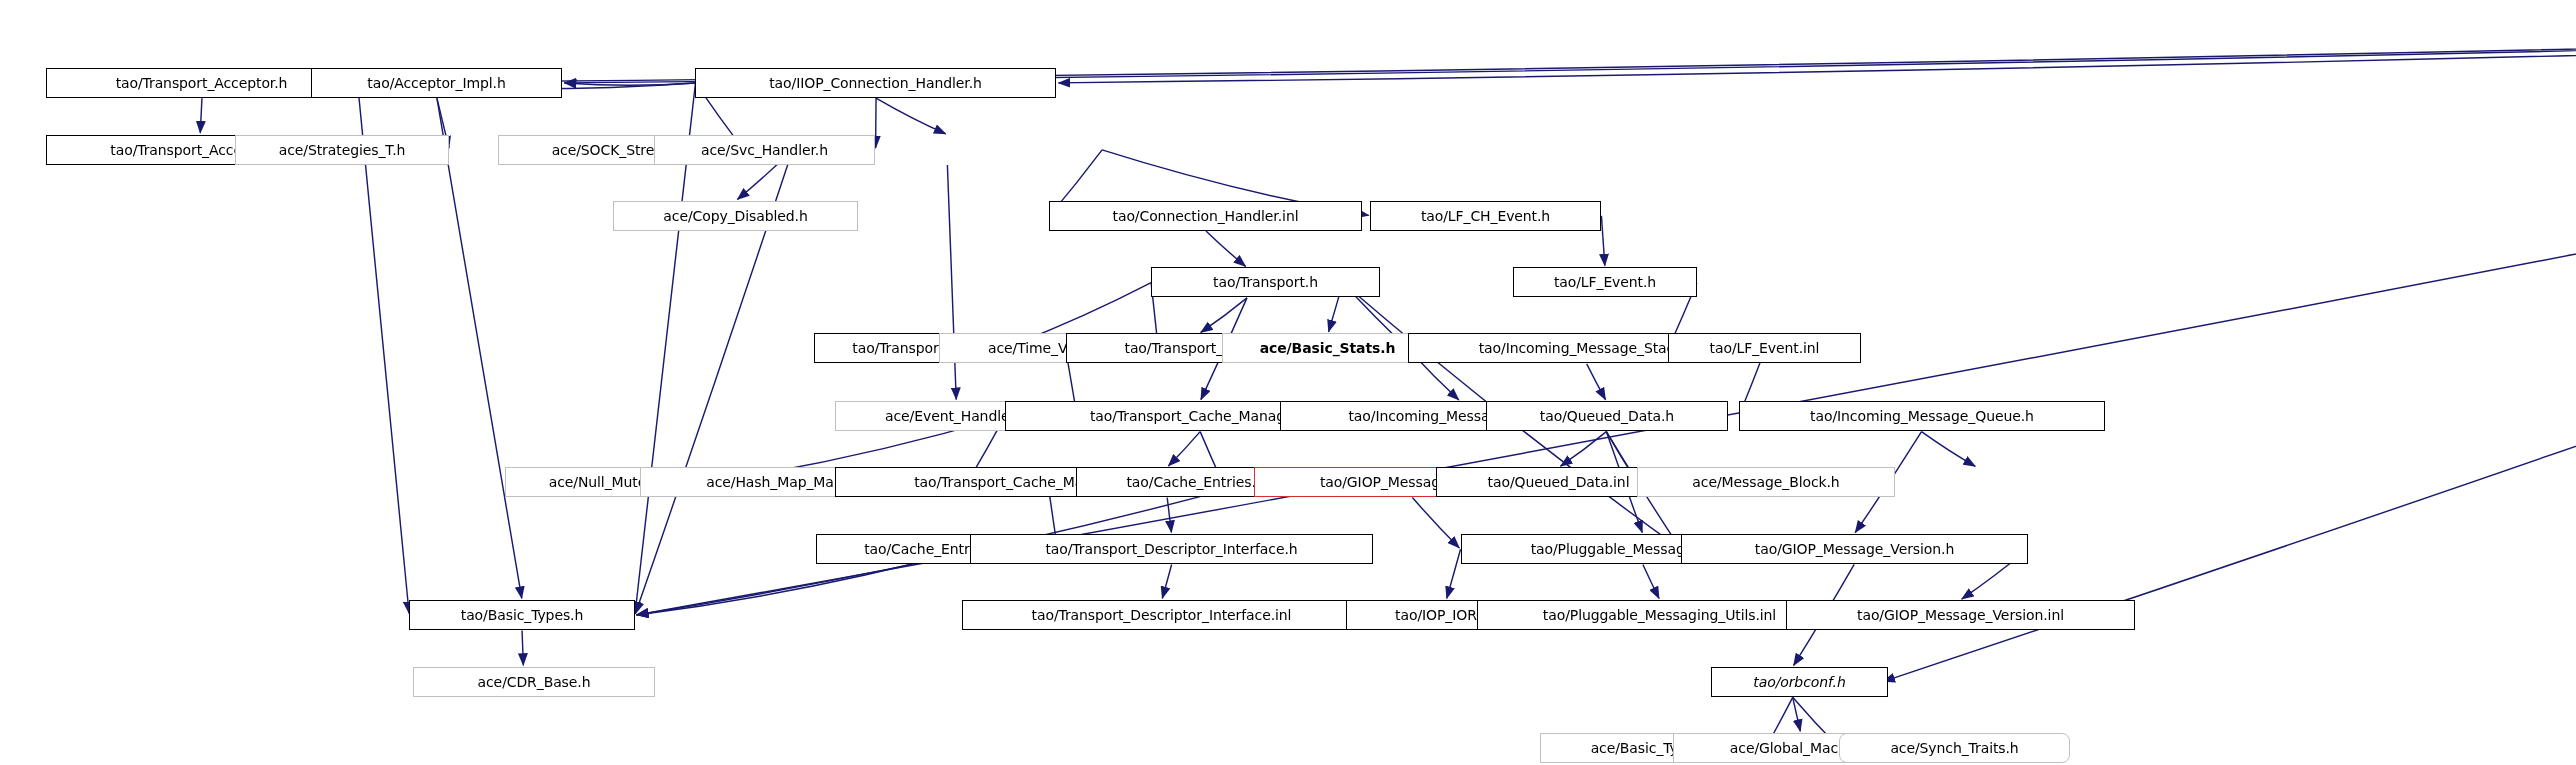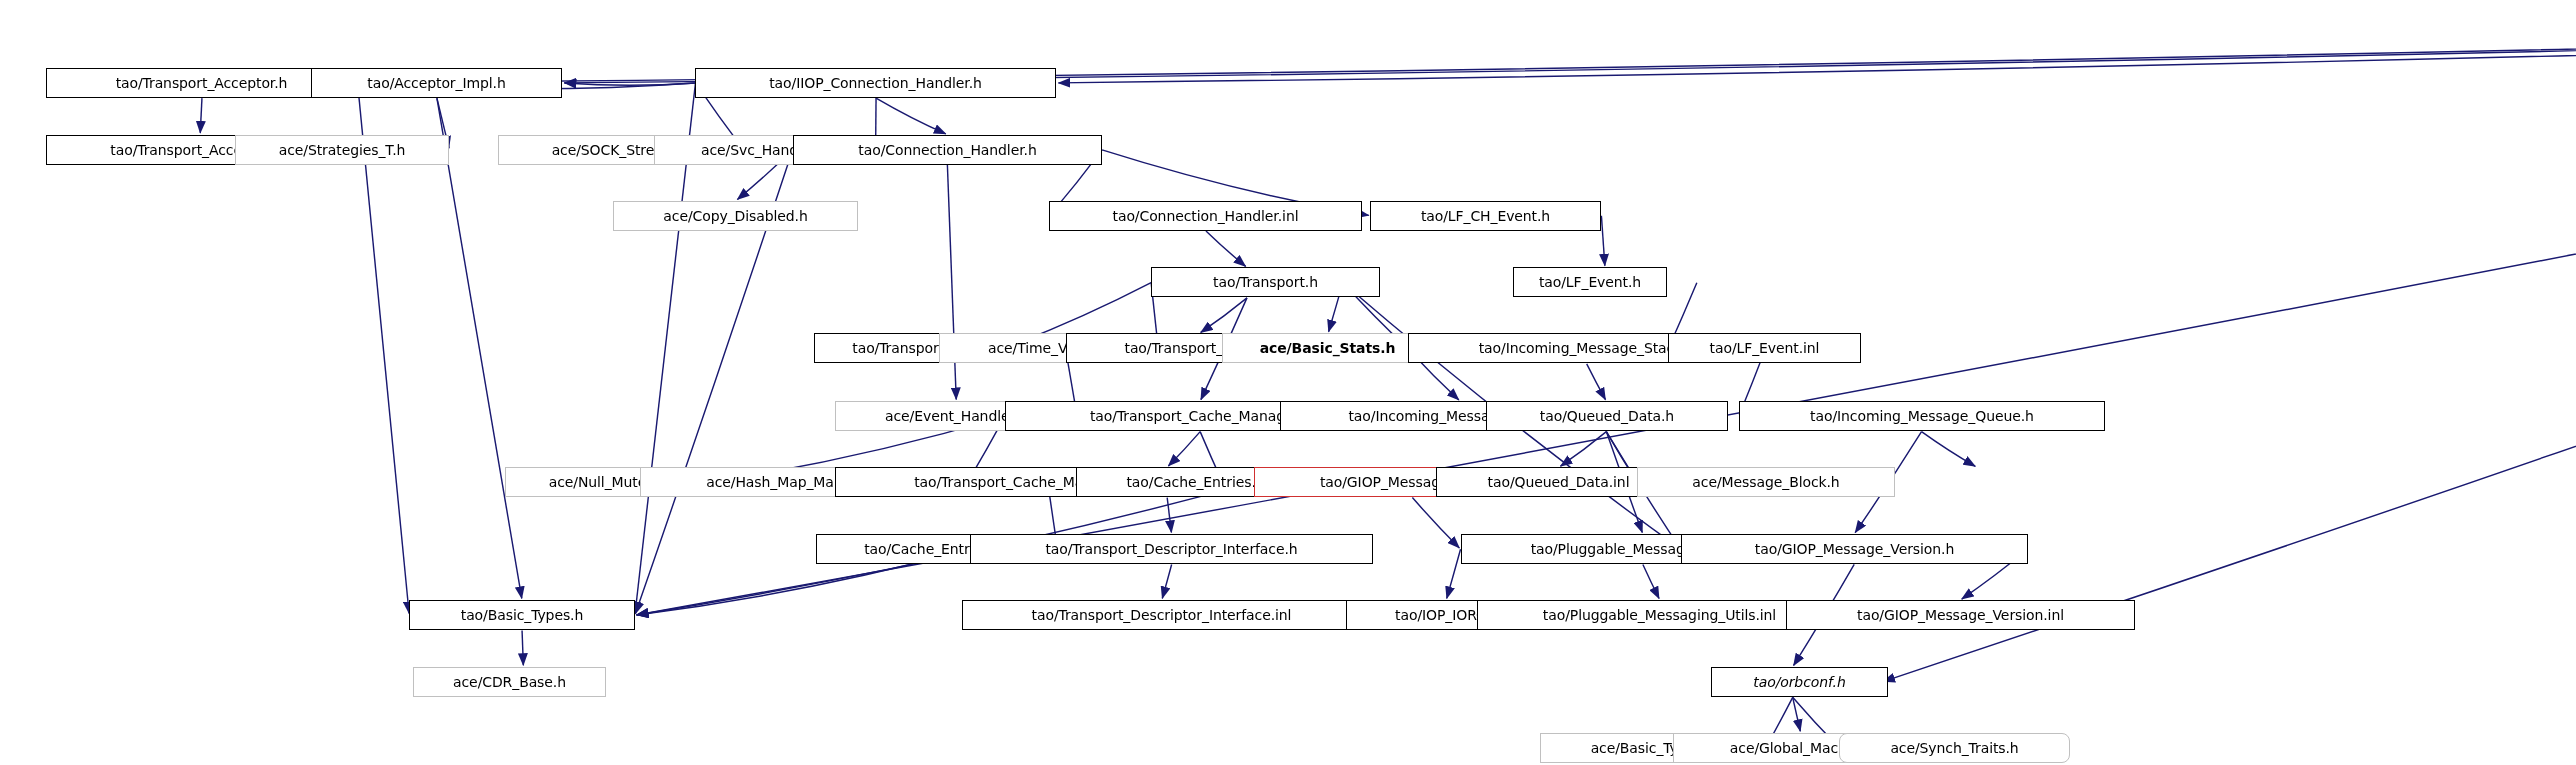--- a/index.html
+++ b/index.html
@@ -148,33 +148,30 @@
       </div>
       <div class="node" style="left: 235px; top: 135px; width: 214px;">
         <span class="label">ace/Strategies_T.h</span>
       </div>
       <div class="node" style="left: 498px; top: 135px; width: 245px;">
         <span class="label">ace/SOCK_Stream.h</span>
       </div>
       <div class="node" style="left: 654px; top: 135px; width: 221px;">
         <span class="label">ace/Svc_Handler.h</span>
       </div>
-      <div class="node strong" style="left: 793px; top: 135px; width: 309px;">
-        <span class="label">tao/Connection_Handler.h</span>
-      </div>
       <div class="node" style="left: 613px; top: 201px; width: 245px;">
         <span class="label">ace/Copy_Disabled.h</span>
       </div>
       <div class="node strong" style="left: 1049px; top: 201px; width: 313px;">
         <span class="label">tao/Connection_Handler.inl</span>
       </div>
       <div class="node strong" style="left: 1370px; top: 201px; width: 231px;">
         <span class="label">tao/LF_CH_Event.h</span>
       </div>
-      <div class="node strong" style="left: 1513px; top: 267px; width: 154px;">
+      <div class="node strong" style="left: 1513px; top: 267px; width: 184px;">
         <span class="label">tao/LF_Event.h</span>
       </div>
       <div class="node strong" style="left: 1151px; top: 267px; width: 229px;">
         <span class="label">tao/Transport.h</span>
       </div>
       <div class="node strong" style="left: 814px; top: 333px; width: 189px;">
         <span class="label">tao/Transport.inl</span>
       </div>
       <div class="node" style="left: 939px; top: 333px; width: 219px;">
         <span class="label">ace/Time_Value.h</span>
@@ -250,21 +247,21 @@
       </div>
       <div class="node strong" style="left: 1477px; top: 600px; width: 365px;">
         <span class="label">tao/Pluggable_Messaging_Utils.inl</span>
       </div>
       <div class="node strong" style="left: 1786px; top: 600px; width: 349px;">
         <span class="label">tao/GIOP_Message_Version.inl</span>
       </div>
       <div class="node strong" style="left: 1711px; top: 667px; width: 177px; font-style: italic;">
         <span class="label">tao/orbconf.h</span>
       </div>
-      <div class="node" style="left: 413px; top: 667px; width: 193px; justify-content: center;">
+      <div class="node" style="left: 413px; top: 667px; width: 242px; justify-content: center;">
         <span class="label">ace/CDR_Base.h</span>
       </div>
       <div class="node" style="left: 1540px; top: 733px; width: 226px;">
         <span class="label">ace/Basic_Types.h</span>
       </div>
       <div class="node" style="left: 1673px; top: 733px; width: 256px;">
         <span class="label">ace/Global_Macros.h</span>
       </div>
       <div class="node" style="left: 1839px; top: 733px; width: 231px; border-radius: 8px;">
         <span class="label">ace/Synch_Traits.h</span>

